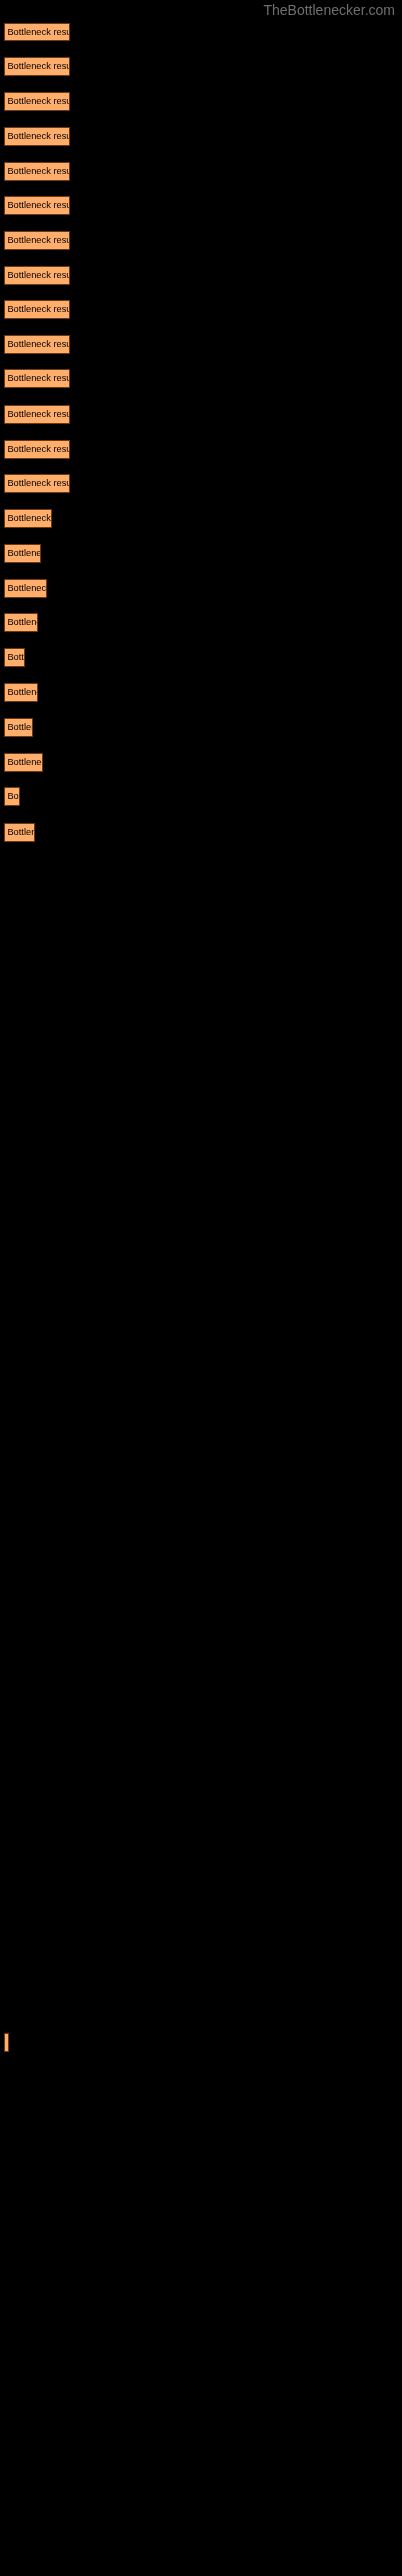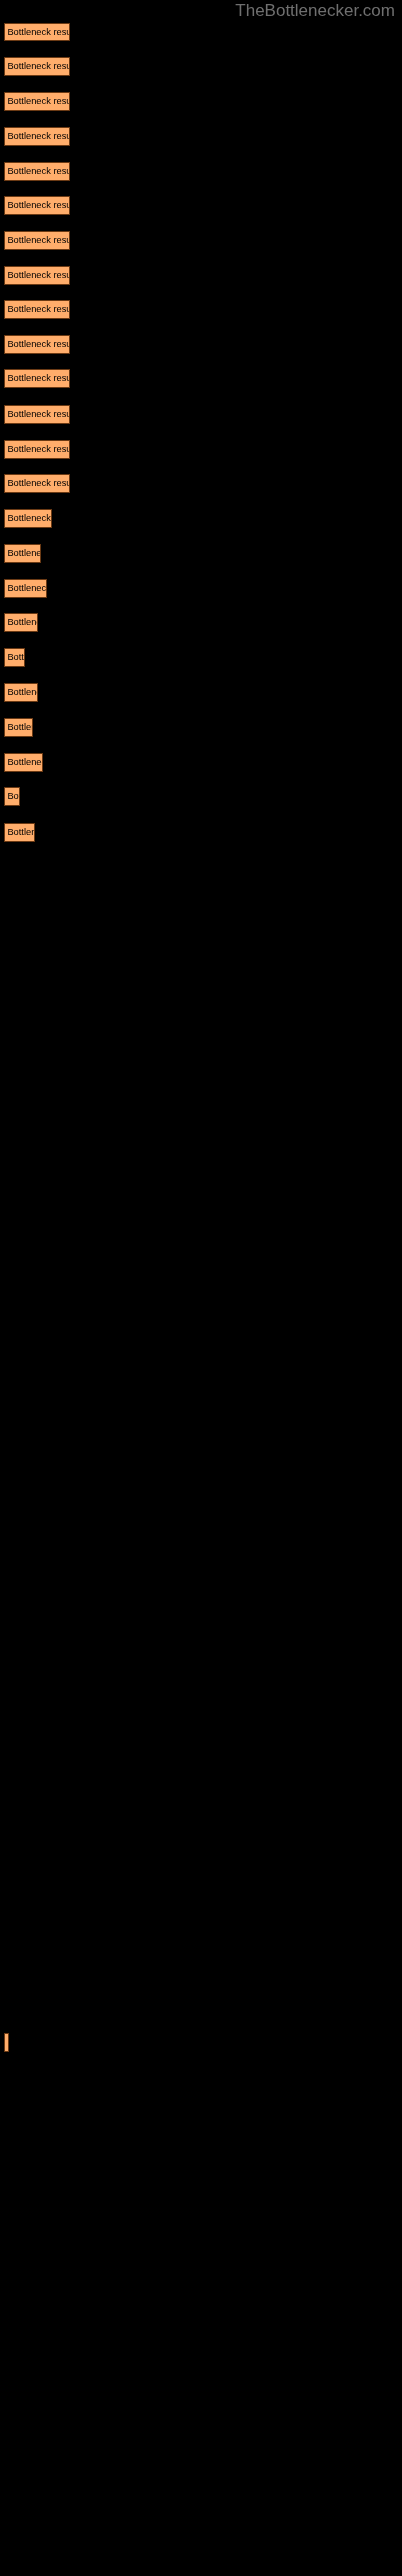--- a/index.html
+++ b/index.html
@@ -24,21 +24,21 @@
     width: 403px;
     height: 2576px;
     background: #000000;
   }
 
   
   #site-watermark {
     position: absolute;
     right: 8px;
     top: 0.8px;
-    font-size: 17px;
+    font-size: 14px;
     line-height: 19.3px;
     color: #6f6f6f;
     letter-spacing: 0px;
     white-space: nowrap;
     text-align: right;
     font-family: "Liberation Sans", sans-serif;
   }
 
   
   #plot-area {

